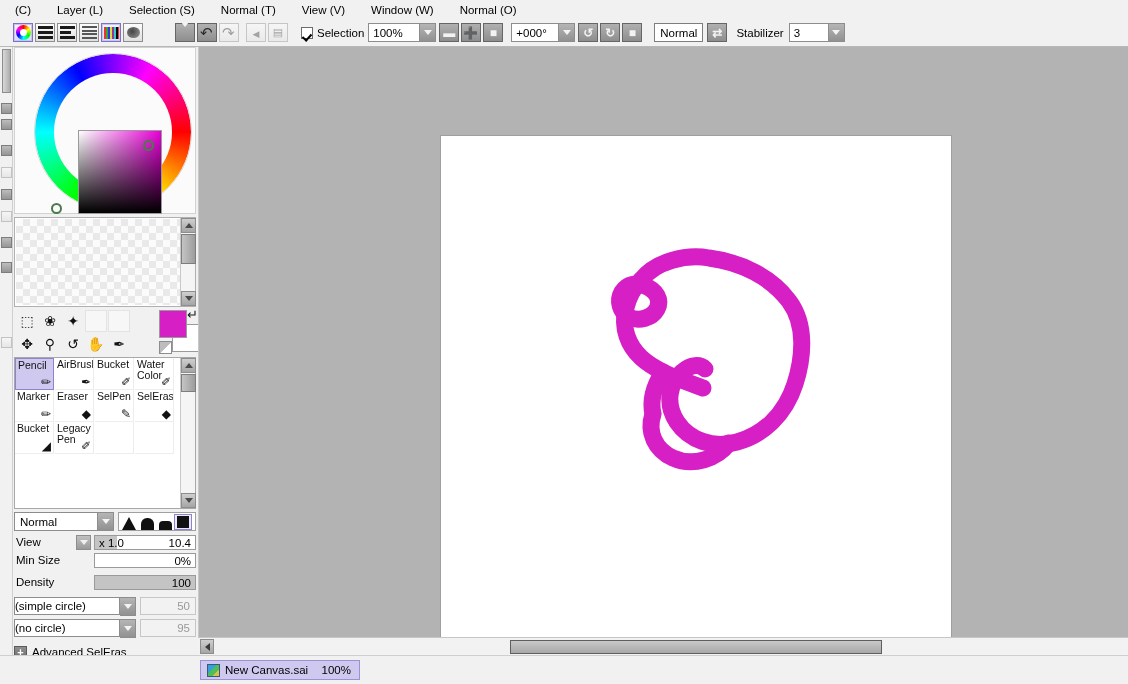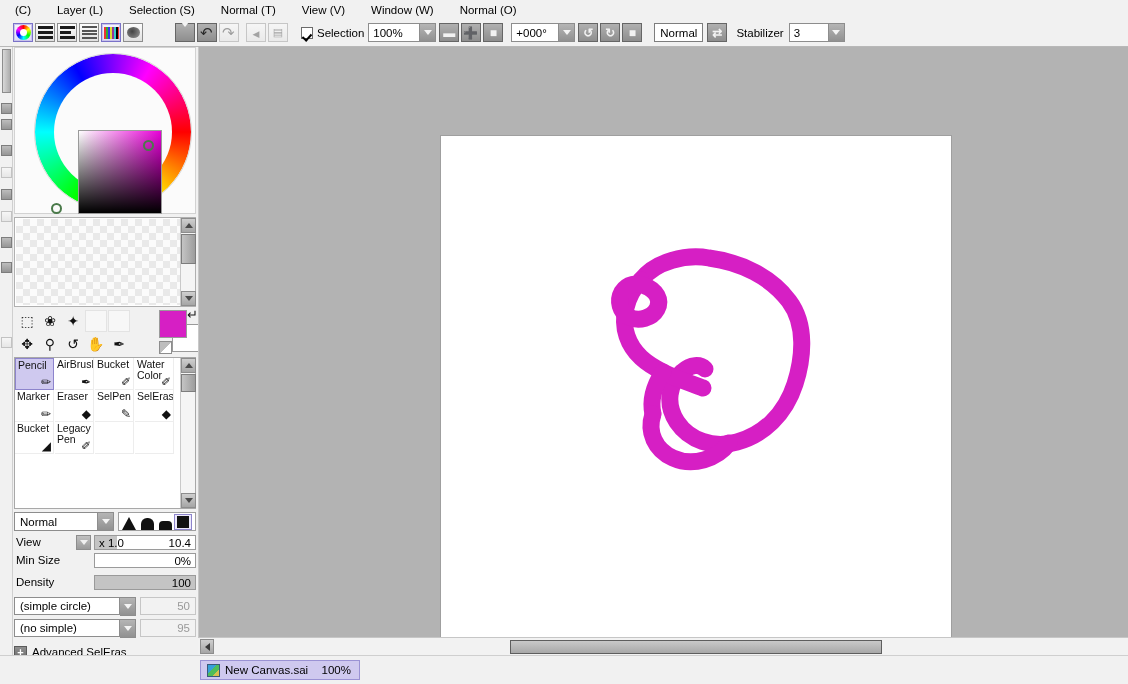--- a/index.html
+++ b/index.html
@@ -281,21 +281,21 @@
     position:absolute; width:15px;height:15px;border:1px solid #8d8d8d;
     background:linear-gradient(#c0c0c0,#9a9a9a);display:flex;align-items:center;justify-content:center;
   }
   .minibtn::after{content:"";border-left:4px solid transparent;border-right:4px solid transparent;border-top:5px solid #f0f0f0;}
 
   .crow{ position:absolute; left:1px; width:182px; height:20px; }
   .ccombo{
     position:absolute; left:0; top:0; height:18px; width:122px;
     display:flex;align-items:center;
   }
-  .ccombo .txt{flex:1;height:18px;border:1px solid #8d8d8d;background:#fff;display:flex;align-items:center;padding-left:5px;font-size:11.5px;}
+  .ccombo .txt{flex:1;height:18px;border:1px solid #8d8d8d;background:#fff;display:flex;align-items:center;font-size:11.5px;}
   .cval{
     position:absolute; left:126px; top:0; width:56px; height:18px;
     border:1px solid #c6c6c6; background:#f2f2f2; color:#9a9a9a;
     display:flex;align-items:center;justify-content:flex-end;padding-right:5px;font-size:11.5px;
   }
 
   
   #advanced{
     position:absolute; left:1px; top:558px; width:182px; height:18px;
     display:flex; align-items:center; font-size:11.5px;
@@ -642,21 +642,21 @@
     <div class="crow" style="top:550px">
       <div class="ccombo">
         <span class="txt">(simple circle)</span>
         <span class="combo-arrow"></span>
       </div>
       <div class="cval">50</div>
     </div>
 
     <div class="crow" style="top:572px">
       <div class="ccombo">
-        <span class="txt">(no simple)</span>
+        <span class="txt">(no circle)</span>
         <span class="combo-arrow"></span>
       </div>
       <div class="cval">95</div>
     </div>
 
     <div id="advanced" style="top:596px">
       <span id="advplus">+</span>
       <span>Advanced SelEras</span>
     </div>
 

